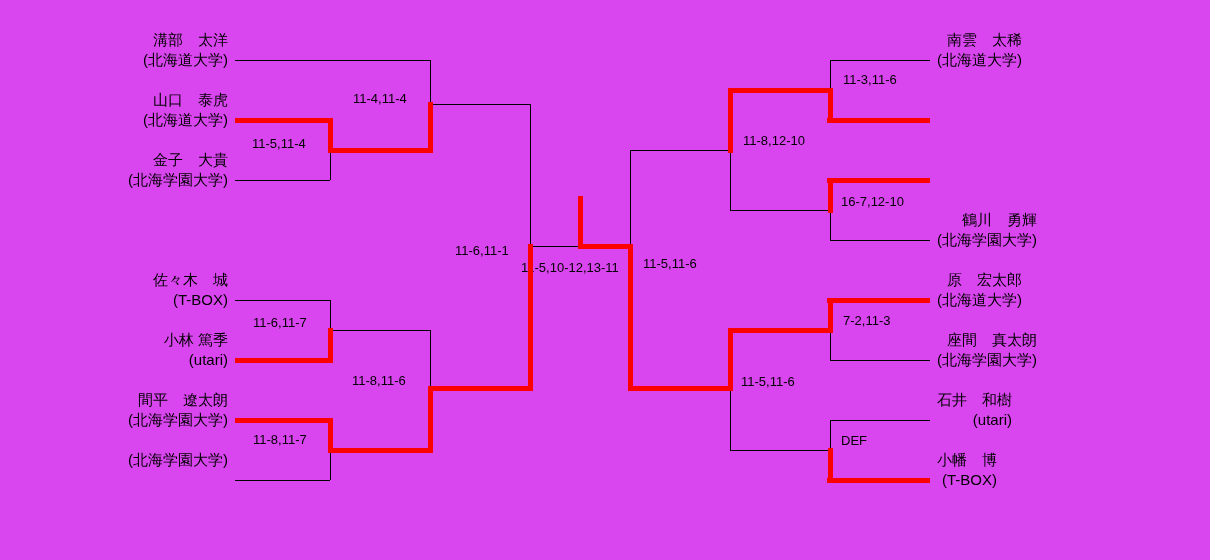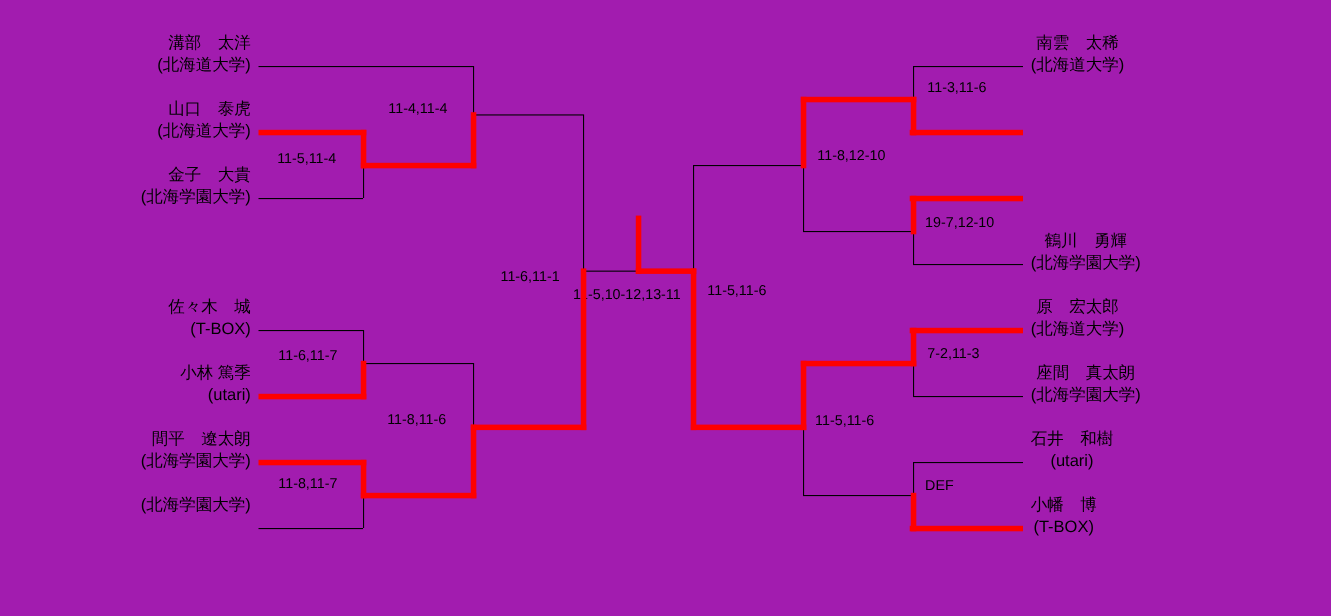--- a/index.html
+++ b/index.html
@@ -1,27 +1,27 @@
 <!DOCTYPE html>
 <html><head>
 <meta charset="utf-8">
 <style>
   html,body{margin:0;padding:0;background:#ffffff;}
   .stage{
     position:relative;
     width:1210px;height:560px;
-    background:#a21caf;
+    background:#d946ef;
     font-family:"Liberation Sans","DejaVu Sans",sans-serif;
     color:#000000;
     overflow:hidden;
   }
   
   .pl{position:absolute;font-size:15px;line-height:20px;white-space:nowrap;}
   .pl-left{left:0;width:228px;text-align:right;}
-  .pl-right{left:937px;text-align:center;}
+  .pl-right{left:937px;text-align:right;}
   
   .score{position:absolute;font-size:13px;line-height:14px;white-space:nowrap;}
   
   .hl{position:absolute;height:1px;background:#000000;}
   .vl{position:absolute;width:1px;background:#000000;}
   .rh{position:absolute;height:5px;background:#ff0000;}
   .rv{position:absolute;width:5px;background:#ff0000;}
 </style>
 </head>
 <body>
@@ -84,21 +84,21 @@
   <div class="score" style="left:252px;top:137px">11-5,11-4</div>
   <div class="score" style="left:353px;top:92px">11-4,11-4</div>
   <div class="score" style="left:253px;top:316px">11-6,11-7</div>
   <div class="score" style="left:253px;top:433px">11-8,11-7</div>
   <div class="score" style="left:352px;top:374px">11-8,11-6</div>
   <div class="score" style="left:455px;top:244px">11-6,11-1</div>
   <div class="score" style="left:521px;top:261px">11-5,10-12,13-11</div>
   <div class="score" style="left:643px;top:257px">11-5,11-6</div>
   <div class="score" style="left:743px;top:134px">11-8,12-10</div>
   <div class="score" style="left:843px;top:73px">11-3,11-6</div>
-  <div class="score" style="left:841px;top:195px">19-7,12-10</div>
+  <div class="score" style="left:841px;top:195px">16-7,12-10</div>
   <div class="score" style="left:843px;top:314px">7-2,11-3</div>
   <div class="score" style="left:741px;top:375px">11-5,11-6</div>
   <div class="score" style="left:841px;top:434px">DEF</div>
 
   <div class="hl" style="left:235px;top:60px;width:195px"></div>
   <div class="hl" style="left:235px;top:180px;width:95px"></div>
   <div class="hl" style="left:430px;top:104px;width:100px"></div>
   <div class="hl" style="left:235px;top:300px;width:95px"></div>
   <div class="hl" style="left:330px;top:330px;width:100px"></div>
   <div class="hl" style="left:235px;top:480px;width:95px"></div>

